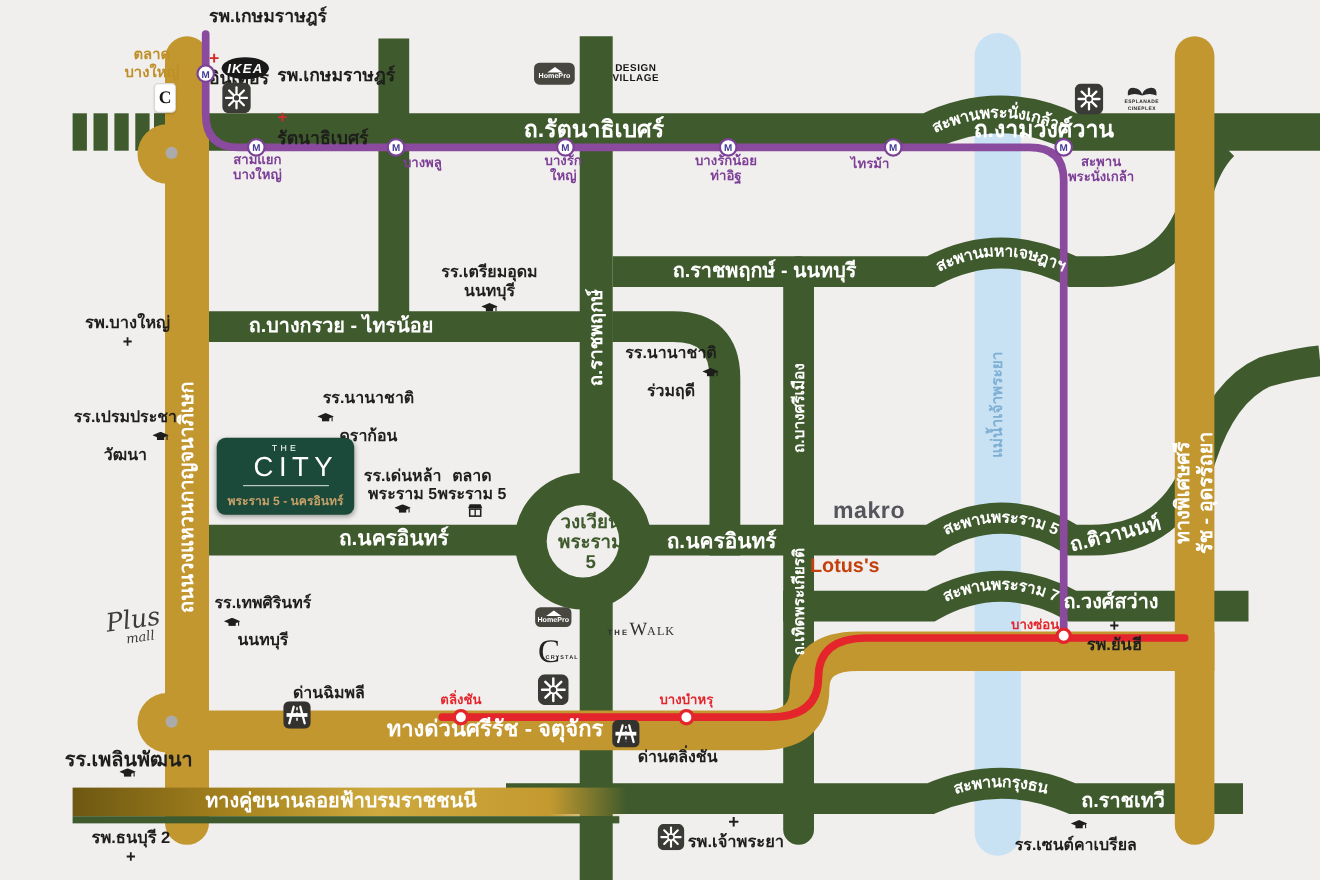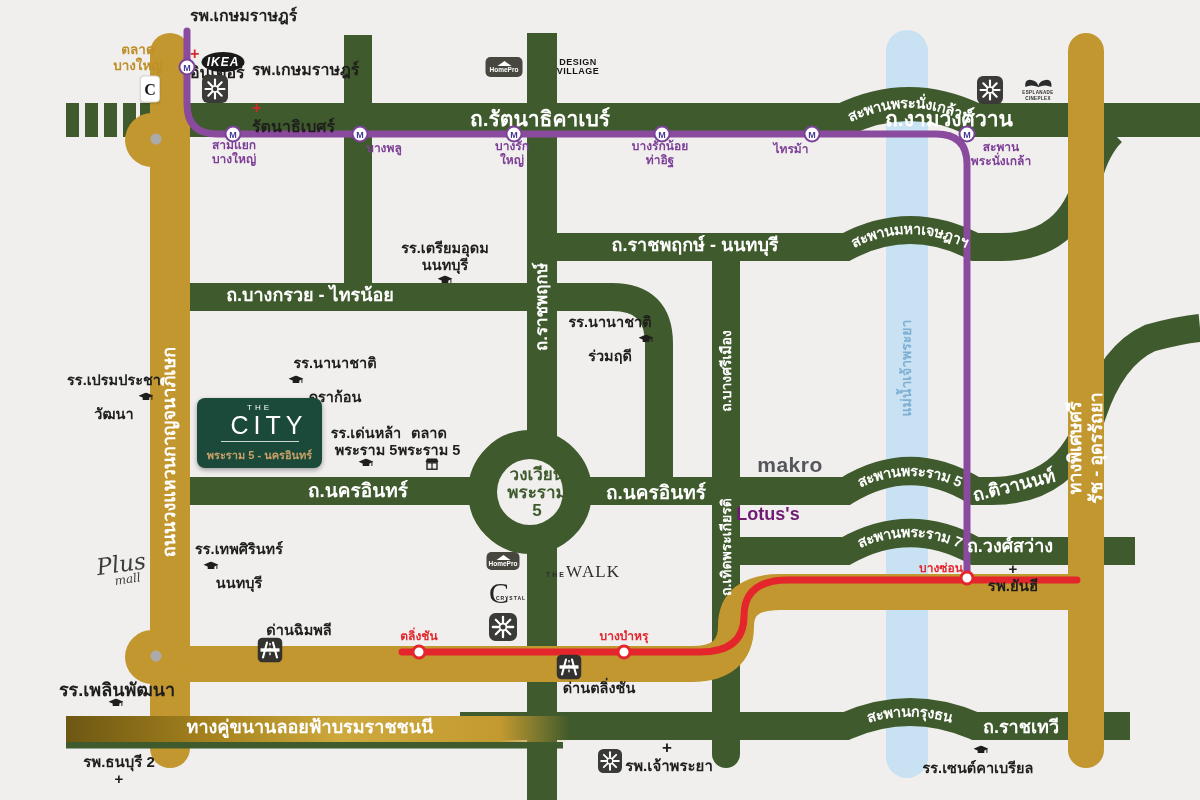--- a/index.html
+++ b/index.html
@@ -32,24 +32,24 @@
   .hp{background:#474740;border-radius:5px;color:#fff;display:flex;flex-direction:column;
       align-items:center;justify-content:center;width:37px;height:20px;}
   .hp .roof{width:0;height:0;border-left:7px solid transparent;border-right:7px solid transparent;
       border-bottom:5px solid #fff;margin-bottom:1px;}
   .hp .t{font-size:6.5px;font-weight:bold;line-height:1;}
   .dv{font-size:9px;font-weight:800;letter-spacing:.5px;line-height:1.05;color:#161616;text-align:center;}
   .esp{text-align:center;color:#2b2b2b;}
   .esp .wing{font-size:13px;line-height:.8;}
   .esp .t{font-size:4.5px;letter-spacing:.4px;line-height:1.2;font-weight:bold;}
   .makro{color:#55565c;font-size:21px;letter-spacing:.5px;}
-  .lotus{color:#701a75;font-size:18px;}
+  .lotus{color:#c2410c;font-size:18px;}
   .walk .the{font-size:7px;letter-spacing:2px;color:#2e2e2e;font-weight:bold;}
   .walk .w{font-family:"Liberation Serif","DejaVu Serif",serif;font-size:17px;color:#2e2e2e;}
-  .walk .alk{font-family:"Liberation Serif","DejaVu Serif",serif;font-size:17px;letter-spacing:1px;color:#2e2e2e;}
+  .walk .alk{font-family:"Liberation Serif","DejaVu Serif",serif;font-size:11px;letter-spacing:1px;color:#2e2e2e;}
   .crys{position:relative;width:30px;height:30px;}
   .crys .c{font-family:"Liberation Serif","DejaVu Serif",serif;font-size:30px;line-height:1;color:#242424;}
   .crys .n{position:absolute;left:7px;top:17px;font-size:5px;letter-spacing:1px;font-weight:bold;color:#242424;}
   .plusmall{transform:translate(-50%,-50%) rotate(-8deg);color:#3c3c3c;text-align:left;}
   .plusmall .p{font-family:"DejaVu Serif","Liberation Serif",serif;font-style:italic;font-size:23px;line-height:.8;}
   .plusmall .m{font-family:"DejaVu Serif","Liberation Serif",serif;font-style:italic;font-size:12px;margin-left:16px;}
   .citybox{position:absolute;z-index:5;left:197px;top:398px;width:125px;height:70px;background:#1b4a3a;
       border-radius:8px;box-shadow:0 2px 5px rgba(0,0,0,.35);display:flex;flex-direction:column;
       align-items:center;justify-content:center;color:#fff;}
   .citybox .the{font-size:8px;letter-spacing:3px;margin-bottom:1px;}
@@ -118,34 +118,35 @@
 
     <g fill="#fff" font-size="14.5" font-weight="bold">
       <text><textPath href="#bp1" startOffset="50%" text-anchor="middle" dominant-baseline="central">สะพานพระนั่งเกล้าฯ</textPath></text>
       <text><textPath href="#bp2" startOffset="50%" text-anchor="middle" dominant-baseline="central">สะพานมหาเจษฎาฯ</textPath></text>
       <text><textPath href="#bp3" startOffset="50%" text-anchor="middle" dominant-baseline="central">สะพานพระราม 5</textPath></text>
       <text><textPath href="#bp4" startOffset="50%" text-anchor="middle" dominant-baseline="central">สะพานพระราม 7</textPath></text>
       <text><textPath href="#bp5" startOffset="50%" text-anchor="middle" dominant-baseline="central">สะพานกรุงธน</textPath></text>
     </g>
   </svg>
 
-  <div class="lbl rl" style="left:540px;top:119px;font-size:21px">ถ.รัตนาธิคาเบร์</div>
+  <div class="lbl rl" style="left:540px;top:119px;font-size:21px">ถ.รัตนาธิเบศร์</div>
   <div class="lbl rl" style="left:949px;top:119px;font-size:21px">ถ.งามวงศ์วาน</div>
   <div class="lbl rl" style="left:310px;top:296px;font-size:18px">ถ.บางกรวย - ไทรน้อย</div>
   <div class="lbl rl" style="left:695px;top:246px;font-size:18px">ถ.ราชพฤกษ์ - นนทบุรี</div>
   <div class="lbl rl" style="left:358px;top:491px;font-size:19px">ถ.นครอินทร์</div>
   <div class="lbl rl" style="left:656px;top:493px;font-size:19px">ถ.นครอินทร์</div>
   <div class="lbl rl" style="left:1010px;top:547px;font-size:18px">ถ.วงศ์สว่าง</div>
   <div class="lbl rl" style="left:1021px;top:728px;font-size:18px">ถ.ราชเทวี</div>
   <div class="lbl rl" style="left:1014px;top:486px;font-size:18px;transform:translate(-50%,-50%) rotate(-14deg)">ถ.ติวานนท์</div>
   <div class="lbl rl rot90" style="left:542px;top:307px;font-size:17px">ถ.ราชพฤกษ์</div>
   <div class="lbl rl rot90" style="left:726px;top:371px;font-size:14px">ถ.บางศรีเมือง</div>
   <div class="lbl rl rot90" style="left:726px;top:547px;font-size:14px">ถ.เทิดพระเกียรติ</div>
   <div class="lbl rl rot90" style="left:170px;top:452px;font-size:18px">ถนนวงแหวนกาญจนาภิเษก</div>
   <div class="lbl rl rot90" style="left:1086px;top:448px;font-size:18px">ทางพิเศษศรีรัช - อุดรรัถยา</div>
+  <div class="lbl rl" style="left:450px;top:664px;font-size:20px">ทางด่วนศรีรัช - จตุจักร</div>
   <div class="lbl rl" style="left:310px;top:728px;font-size:18px">ทางคู่ขนานลอยฟ้าบรมราชชนนี</div>
   <div class="lbl riv rot90" style="left:906px;top:368px;font-size:14px">แม่น้ำเจ้าพระยา</div>
   <div class="lbl grn" style="left:537px;top:493px;font-size:17px;line-height:1.05">วงเวียน
 พระราม
 5</div>
 
   <div class="mst" style="left:187px;top:67px">M</div>
   <div class="mst" style="left:233px;top:134px">M</div>
   <div class="mst" style="left:360px;top:134px">M</div>
   <div class="mst" style="left:514px;top:134px">M</div>
@@ -180,20 +181,24 @@
   <div class="lbl left" style="left:190px;top:35px;font-size:16px">
     <span>รพ.เกษมราษฎร์</span><br>
     <span class="plus-red">+</span>
     <span>อินเตอร์</span>
   </div>
   <div class="lbl left" style="left:252px;top:89px;font-size:16px">
     <span>รพ.เกษมราษฎร์</span><br>
     <span class="plus-red">+</span>
     <span>รัตนาธิเบศร์</span>
   </div>
+  <div class="lbl" style="left:116px;top:294px;font-size:15px">
+    <span>รพ.บางใหญ่</span>
+    <span>+</span>
+  </div>
   <div class="lbl" style="left:1013px;top:569px;font-size:15px">
     <span>+</span>
     <span>รพ.ยันฮี</span>
   </div>
   <div class="lbl" style="left:667px;top:748px;font-size:17px">+</div>
   <div class="lbl" style="left:669px;top:766px;font-size:15px">รพ.เจ้าพระยา</div>
   <div class="lbl" style="left:119px;top:762px;font-size:15px">
     <span>รพ.ธนบุรี 2</span>
     <span>+</span>
   </div>
@@ -291,21 +296,21 @@
 
   <div class="lbl" style="left:299px;top:631px;font-size:14.5px">ด่านฉิมพลี</div>
   <div class="icon" style="left:270px;top:650px">
     <svg width="25" height="25" viewBox="0 0 25 25">
         <rect width="25" height="25" rx="5.5" fill="#33322f"></rect>
         <path d="M5.5 20 L9.5 5 M19.5 20 L15.5 5" stroke="#fff" stroke-width="2.1" stroke-linecap="round"></path>
         <line x1="12.5" y1="5.5" x2="12.5" y2="20" stroke="#fff" stroke-width="1.4" stroke-dasharray="2.6 2.2"></line>
         <rect x="3" y="10.8" width="19" height="3.4" fill="#fff"></rect>
       </svg>
   </div>
-  <div class="lbl" style="left:599px;top:689px;font-size:14.5px">ด่านตลิ่งชัน</div>
+  <div class="lbl" style="left:616px;top:689px;font-size:14.5px">ด่านตลิ่งชัน</div>
   <div class="icon" style="left:569px;top:667px">
     <svg width="25" height="25" viewBox="0 0 25 25">
         <rect width="25" height="25" rx="5.5" fill="#33322f"></rect>
         <path d="M5.5 20 L9.5 5 M19.5 20 L15.5 5" stroke="#fff" stroke-width="2.1" stroke-linecap="round"></path>
         <line x1="12.5" y1="5.5" x2="12.5" y2="20" stroke="#fff" stroke-width="1.4" stroke-dasharray="2.6 2.2"></line>
         <rect x="3" y="10.8" width="19" height="3.4" fill="#fff"></rect>
       </svg>
   </div>
 
   <div class="tile ikea" style="left:223px;top:62px">IKEA</div>

